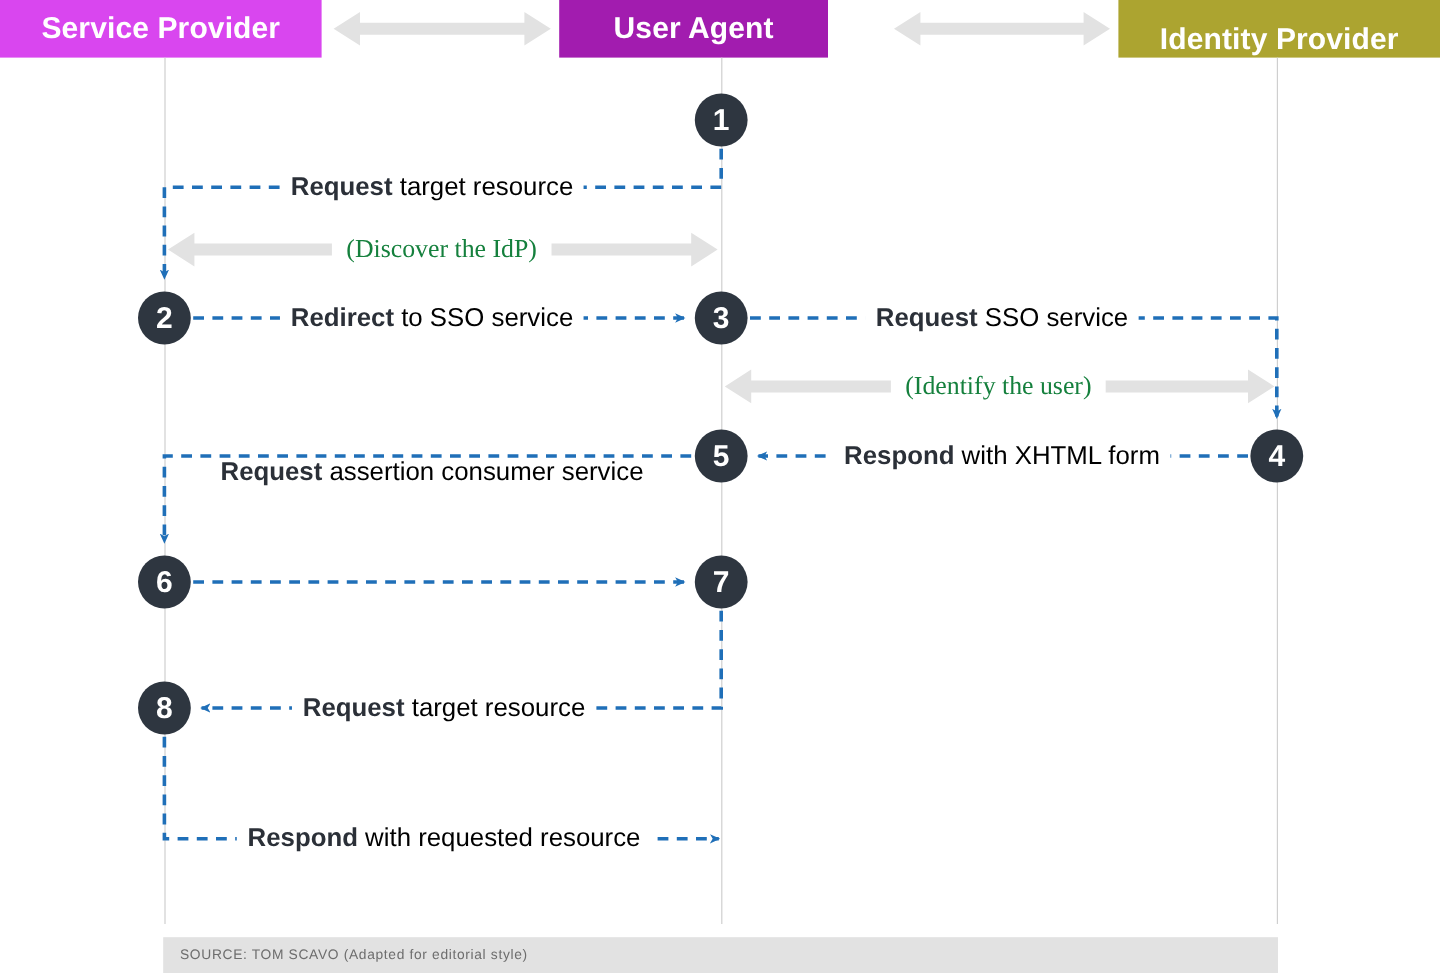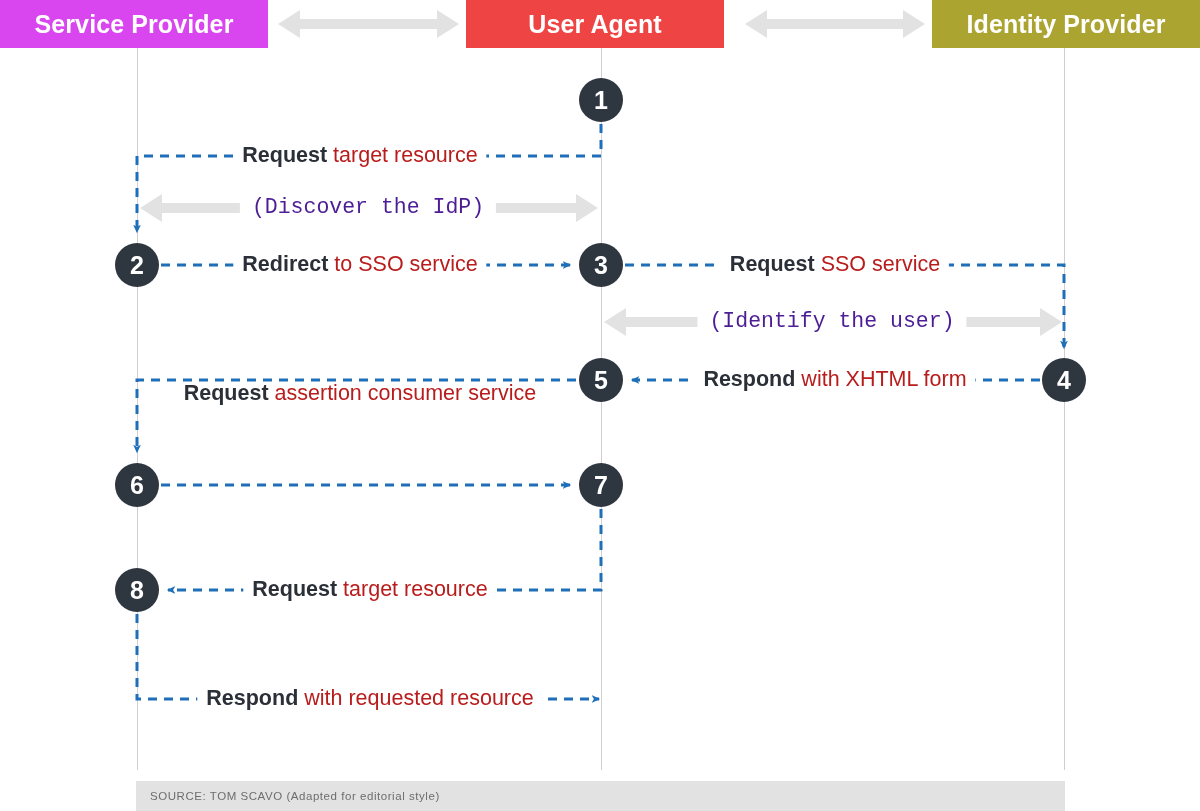--- a/index.html
+++ b/index.html
@@ -17,22 +17,22 @@
     position:absolute;top:0;height:48px;
     display:flex;align-items:center;justify-content:center;
     color:#ffffff;
     font-weight:bold;
     font-size:25px;
     letter-spacing:.1px;
     font-family:"Liberation Sans", sans-serif;
     white-space:nowrap;
   }
   #bar-sp{left:0;width:268px;background:#d946ef;}
-  #bar-ua{left:466px;width:258px;background:#ef4444;}
-  #bar-idp{left:932px;width:268px;background:#aca430;}
+  #bar-ua{left:466px;width:224px;background:#a21caf;}
+  #bar-idp{left:932px;width:268px;background:#aca430;align-items:flex-end;}
 
   
   .lifeline{
     position:absolute;width:1px;background:#cfcfcf;top:48px;height:722px;
   }
   #ll-sp{left:137px;}
   #ll-ua{left:601px;}
   #ll-idp{left:1064px;}
 
   
@@ -68,27 +68,27 @@
     background:#ffffff;
     padding:0 9px;
     font-size:21.5px;
     color:#3a3f45;
     white-space:nowrap;
     line-height:1;
     transform:translate(-50%,-50%);
     font-family:"Liberation Sans", sans-serif;
   }
   .msg b{font-weight:bold;color:#2b3038;}
-  .msg .lt{font-weight:normal;color:#b91c1c;}
+  .msg .lt{font-weight:normal;color:#000000;}
 
   .ghost-msg{
     position:absolute;z-index:5;background:#ffffff;padding:0 12px;
-    font-size:21.5px;color:#4c1d95;white-space:nowrap;line-height:1;
+    font-size:21.5px;color:#15803d;white-space:nowrap;line-height:1;
     transform:translate(-50%,-50%);
-    font-family:Liberation Mono, monospace;
+    font-family:Liberation Serif, serif;
   }
 
   svg#wires{position:absolute;left:0;top:0;width:1200px;height:811px;z-index:2;}
 </style>
 </head>
 <body>
 
 <div id="stage">
 
   <div class="actor-bar" id="bar-sp">

